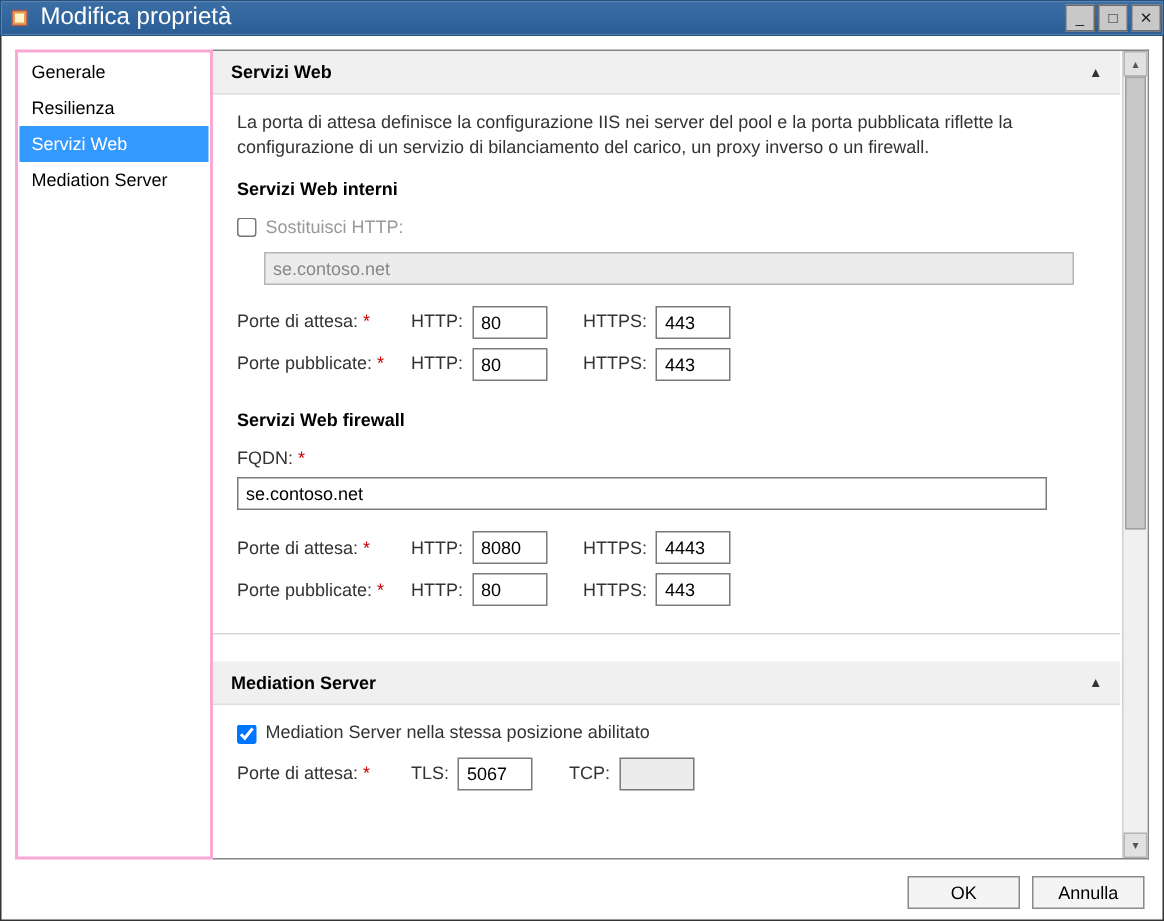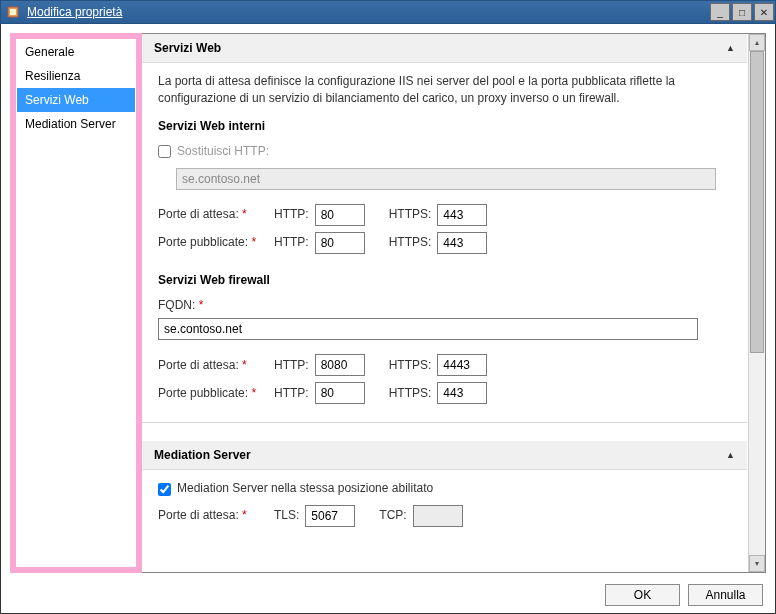--- a/index.html
+++ b/index.html
@@ -24,23 +24,22 @@
       position: relative;
     }
     .titlebar-icon {
       display: flex;
       align-items: center;
       padding: 0 5px;
     }
     .titlebar-text {
       flex: 1;
       padding-left: 2px;
-      font-size: 12px;
+      font-size: 16px;
       color: #fff;
-      text-decoration: underline;
     }
     .titlebar-controls {
       display: flex;
       height: 100%;
     }
     .tb-btn {
       width: 20px;
       height: 18px;
       background: #c8c8c8;
       border: 1px solid #6b6b6b;
@@ -61,21 +60,21 @@
     }
     .main-area {
       flex: 1;
       display: flex;
       padding: 9px 9px 6px 9px;
       gap: 0;
       overflow: hidden;
     }
     .sidebar {
       width: 132px;
-      border: 6px solid #f9a8d4;
+      border: 2px solid #f9a8d4;
       background: #fff;
       display: flex;
       flex-direction: column;
       padding: 1px;
     }
     .sidebar-item {
       padding: 5px 8px;
       font-size: 12px;
       color: #000;
       cursor: pointer;

